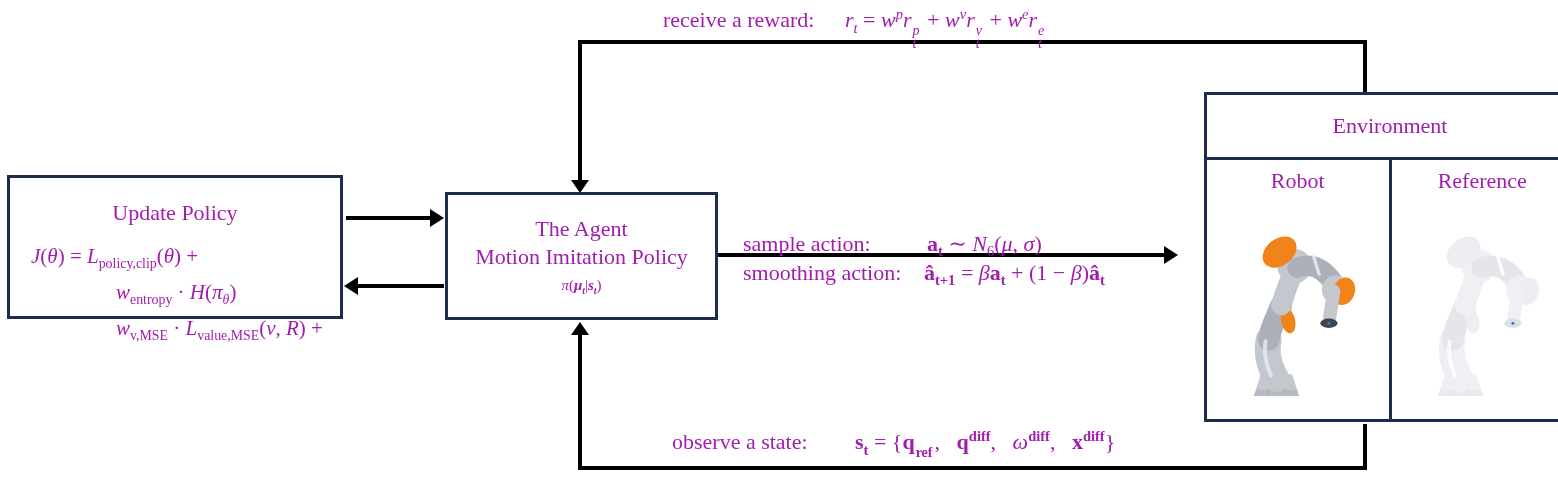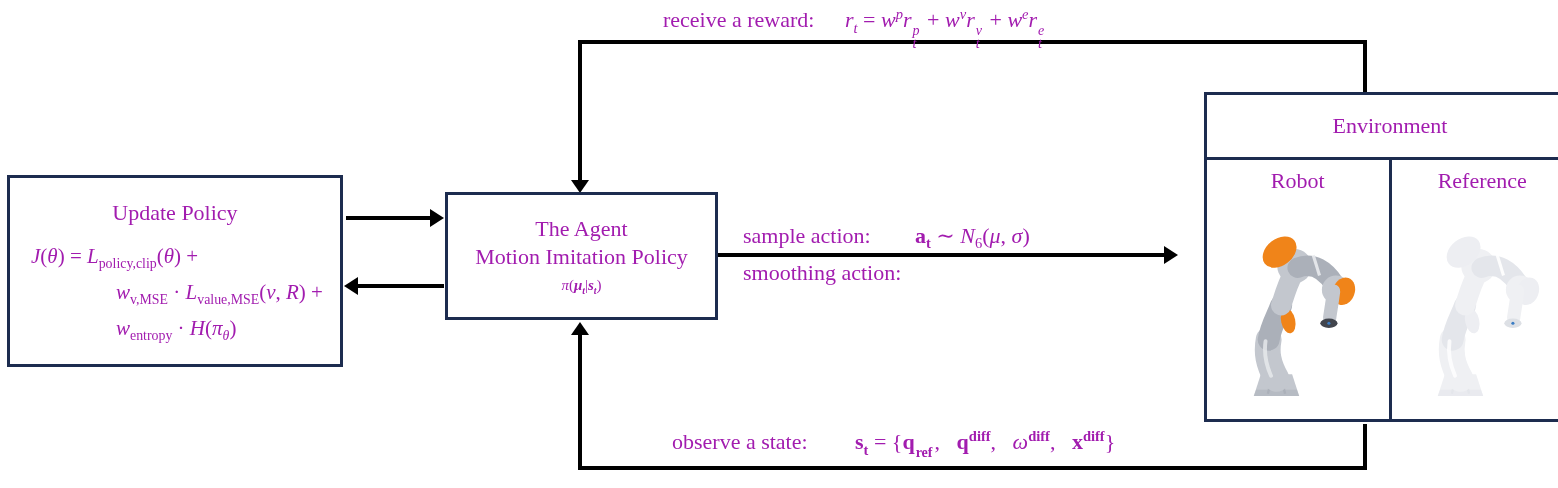--- a/index.html
+++ b/index.html
@@ -56,51 +56,52 @@
           <span>t</span>
         </span> + <i>w</i><sup class="i">v</sup><i>r</i><span class="ss i">
           <span>v</span>
           <span>t</span>
         </span> + <i>w</i><sup class="i">e</sup><i>r</i><span class="ss i">
           <span>e</span>
           <span>t</span>
         </span></span>
   </div>
 
-  <div class="box" style="left:7px;top:175px;width:336px;height:192px;">
+  <div class="box" style="left:7px;top:175px;width:336px;height:144px;">
     <div class="up-title">Update Policy</div>
     <div class="up-eq">
       <div><i>J</i>(<i>θ</i>) = <i>L</i><sub>policy,clip</sub>(<i>θ</i>) +</div>
+      <div class="ind"><i>w</i><sub>entropy</sub> · <i>H</i>(<i>π</i><sub class="i">θ</sub>)</div>
       <div class="ind"><i>w</i><sub>v,MSE</sub> · <i>L</i><sub>value,MSE</sub>(<i>v</i>, <i>R</i>) +</div>
-      <div class="ind"><i>w</i><sub>entropy</sub> · <i>H</i>(<i>π</i><sub class="i">θ</sub>)</div>
     </div>
   </div>
 
   <div class="hline" style="left:346px;top:216px;width:85px;height:4px;"></div>
   <div class="tri right" style="left:430px;top:209px;"></div>
   <div class="hline" style="left:357px;top:284px;width:87px;height:4px;"></div>
   <div class="tri left" style="left:344px;top:277px;"></div>
 
   <div class="box" style="left:445px;top:192px;width:273px;height:128px;">
     <div class="agent-inner">
       <div>The Agent</div>
       <div>Motion Imitation Policy</div>
       <div class="agent-formula"><i>π</i>(<span class="bi">μ</span><sub class="bi">t</sub>|<span class="bi">s</span><sub class="bi">t</sub>)</div>
     </div>
   </div>
 
   <div class="hline" style="left:718px;top:253px;width:448px;height:4px;"></div>
   <div class="tri right" style="left:1164px;top:246px;"></div>
 
-  <div class="row" style="left:743px;top:222px;">
+  <div class="row" style="left:743px;top:230px;gap:12px;">
     <span class="lbl" style="width:172px;">sample action:</span>
     <span><span class="b">a</span><sub class="b">t</sub> ∼ <i>N</i><sub>6</sub>(<i>μ</i>, <i>σ</i>)</span>
   </div>
   <div class="row" style="left:743px;top:259px;gap:9px;">
     <span class="lbl" style="width:172px;">smoothing action:</span>
+    <span><span class="b">â</span><sub class="b">t+1</sub> = <i>β</i><span class="b">a</span><sub class="b">t</sub> + (1 − <i>β</i>)<span class="b">â</span><sub class="b">t</sub></span>
   </div>
 
   <div class="box" style="left:1180px;top:92px;width:372px;height:330px;margin-left:24px;">
     <div class="env-header">Environment</div>
     <div class="env-cells">
       <div class="cell">
         <div class="cell-label">Robot</div>
         <svg class="robot" width="145" height="205" viewBox="0 0 185 262" aria-hidden="true">
           <defs>
             <g id="arm-shape">

